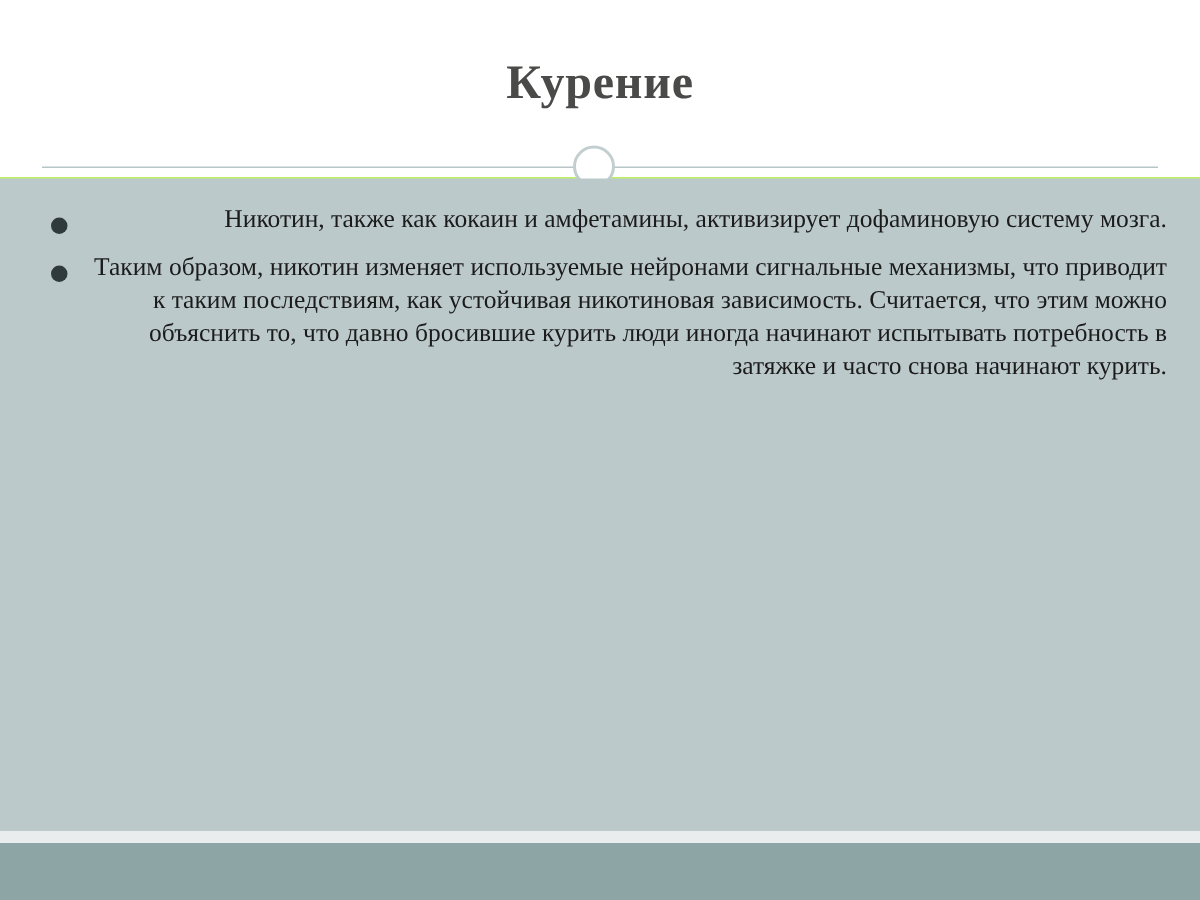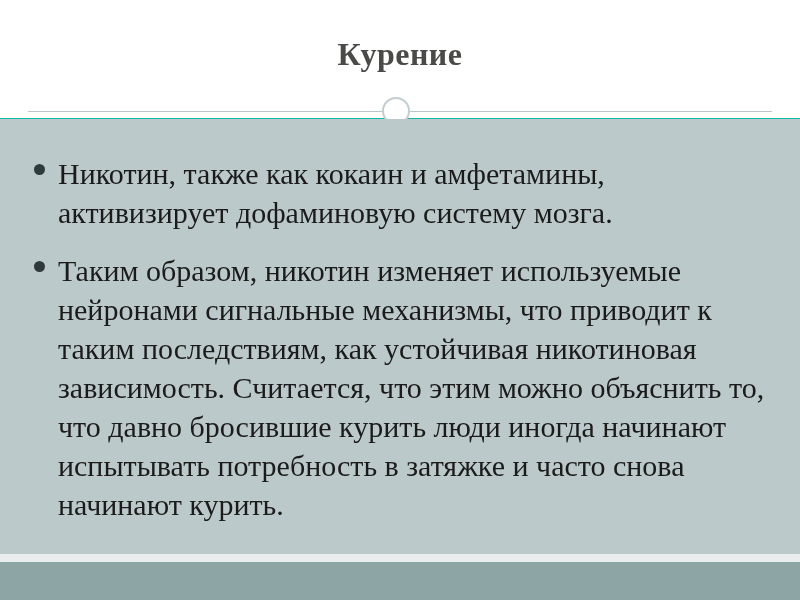--- a/index.html
+++ b/index.html
@@ -10,21 +10,21 @@
     width: 800px;
     height: 600px;
     background: #ffffff;
     font-family: "Liberation Serif", serif;
     overflow: hidden;
   }
   .slide {
     position: relative;
     width: 800px;
     height: 600px;
-    background: #14b8a6;
+    background: #bef264;
     box-sizing: border-box;
   }
   
   .title-area {
     position: absolute;
     top: 0;
     left: 0;
     width: 800px;
     height: 118px;
     background: #ffffff;
@@ -79,25 +79,24 @@
   ul.bullets {
     list-style: none;
     margin: 0;
     padding: 0;
   }
   ul.bullets li {
     position: relative;
     padding-left: 32px;
     margin-bottom: 10px;
     font-family: "Liberation Serif", serif;
-    font-size: 30px;
+    font-size: 17px;
     line-height: 1.30;
     color: #1b1b1b;
-    text-align: left;
-    margin-top: 19px;
+    text-align: right;
   }
   ul.bullets li::before {
     content: "";
     position: absolute;
     left: 8px;
     top: 10px;
     width: 11px;
     height: 11px;
     border-radius: 50%;
     background: #2f3a3c;

